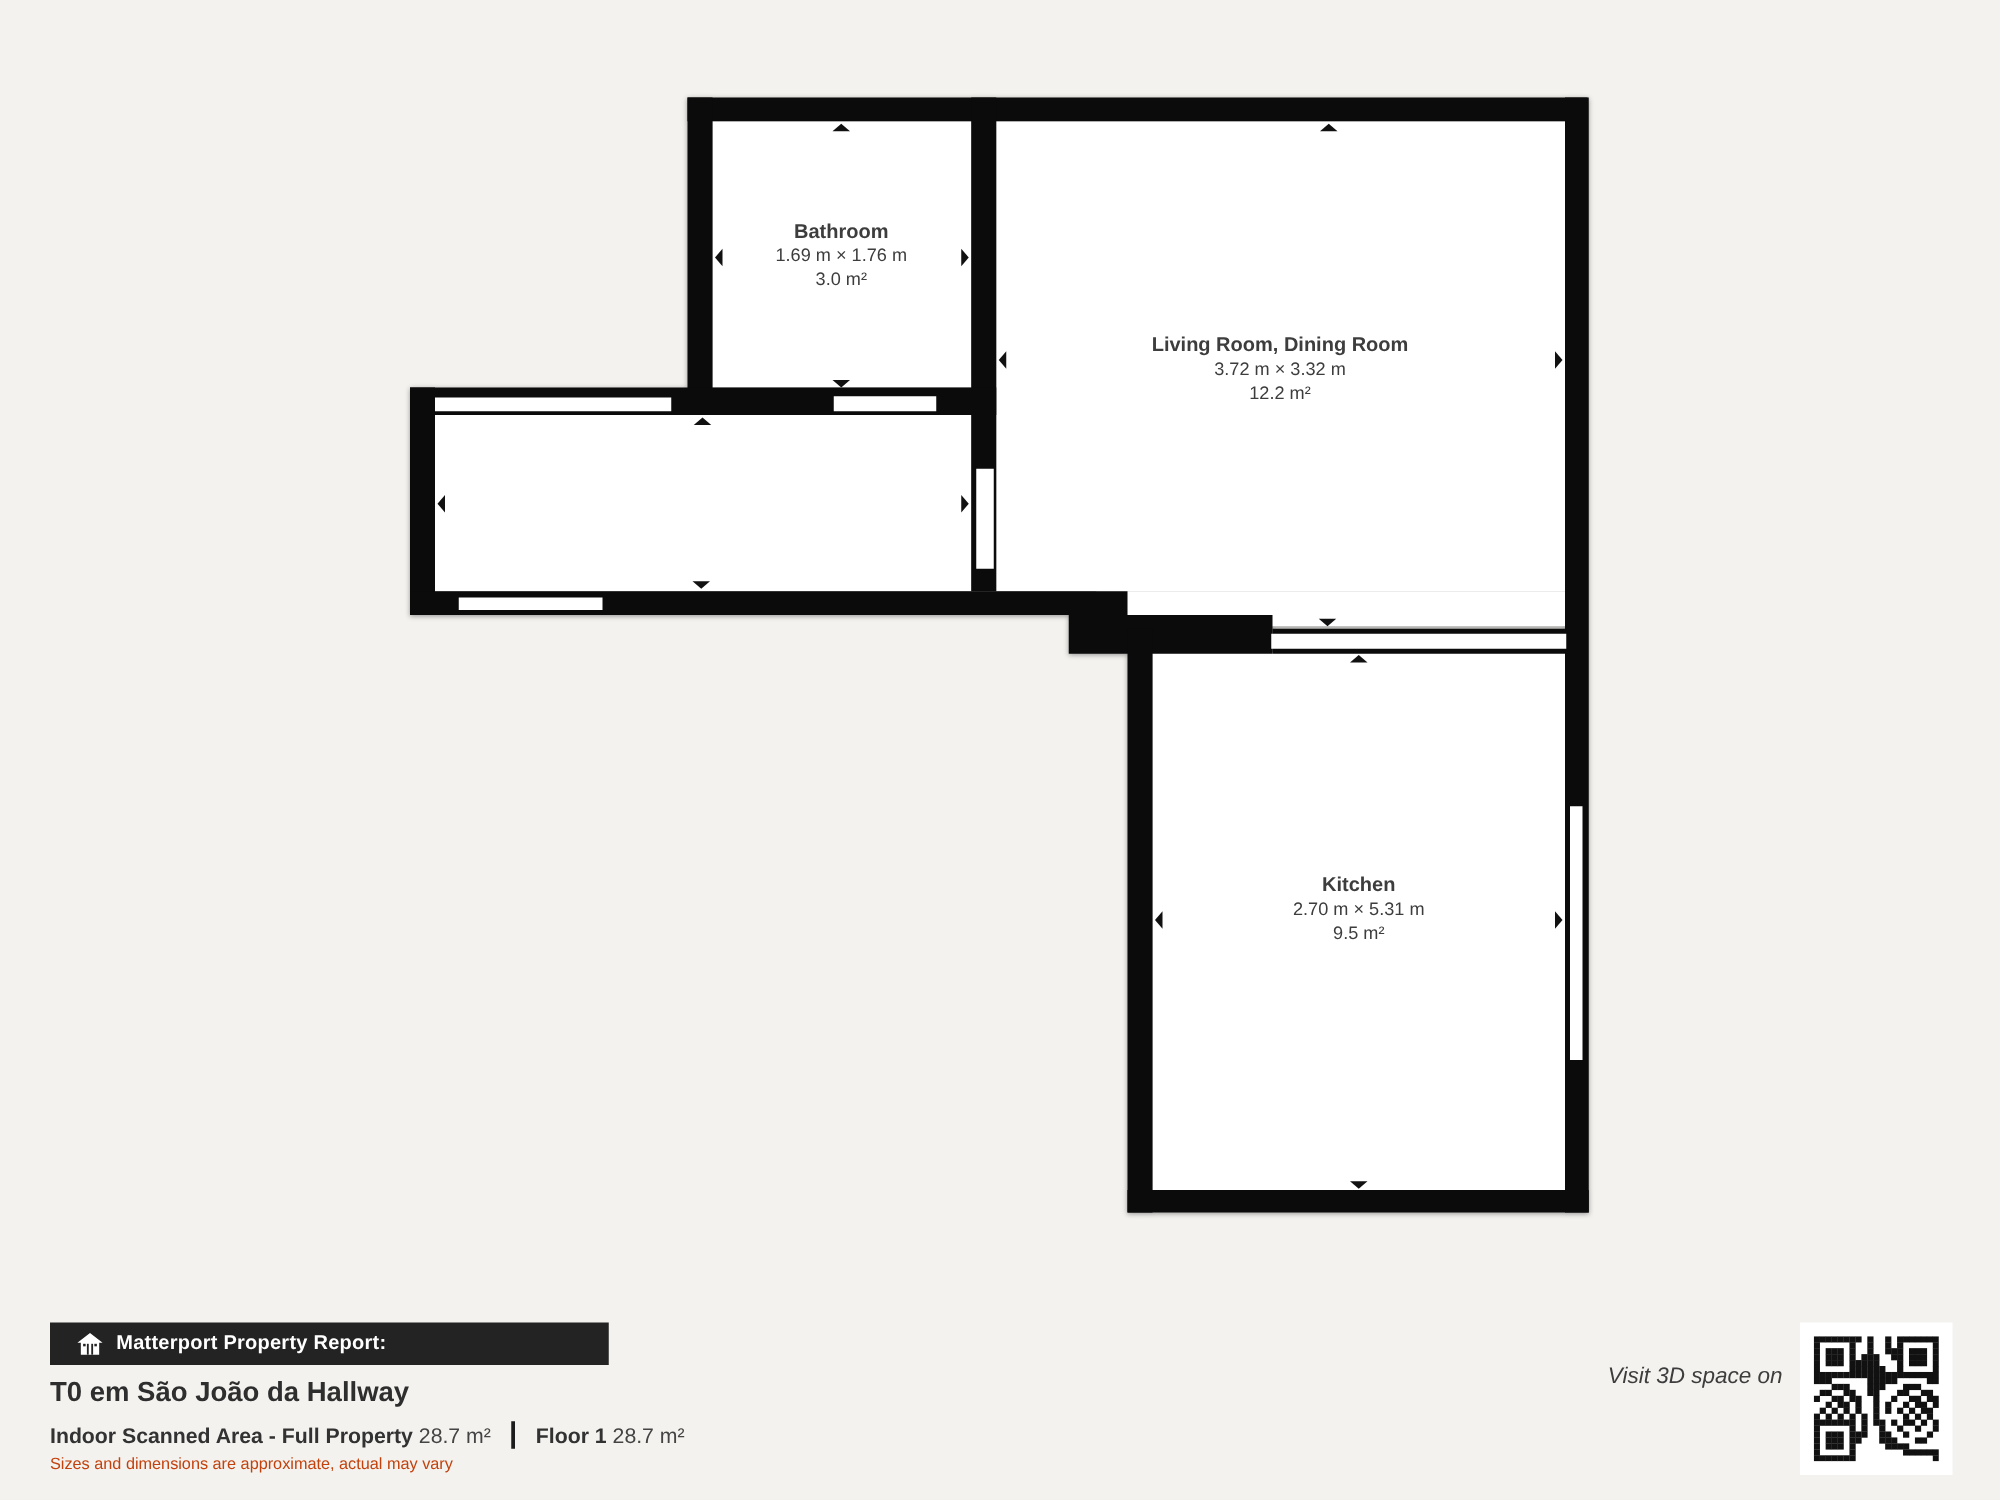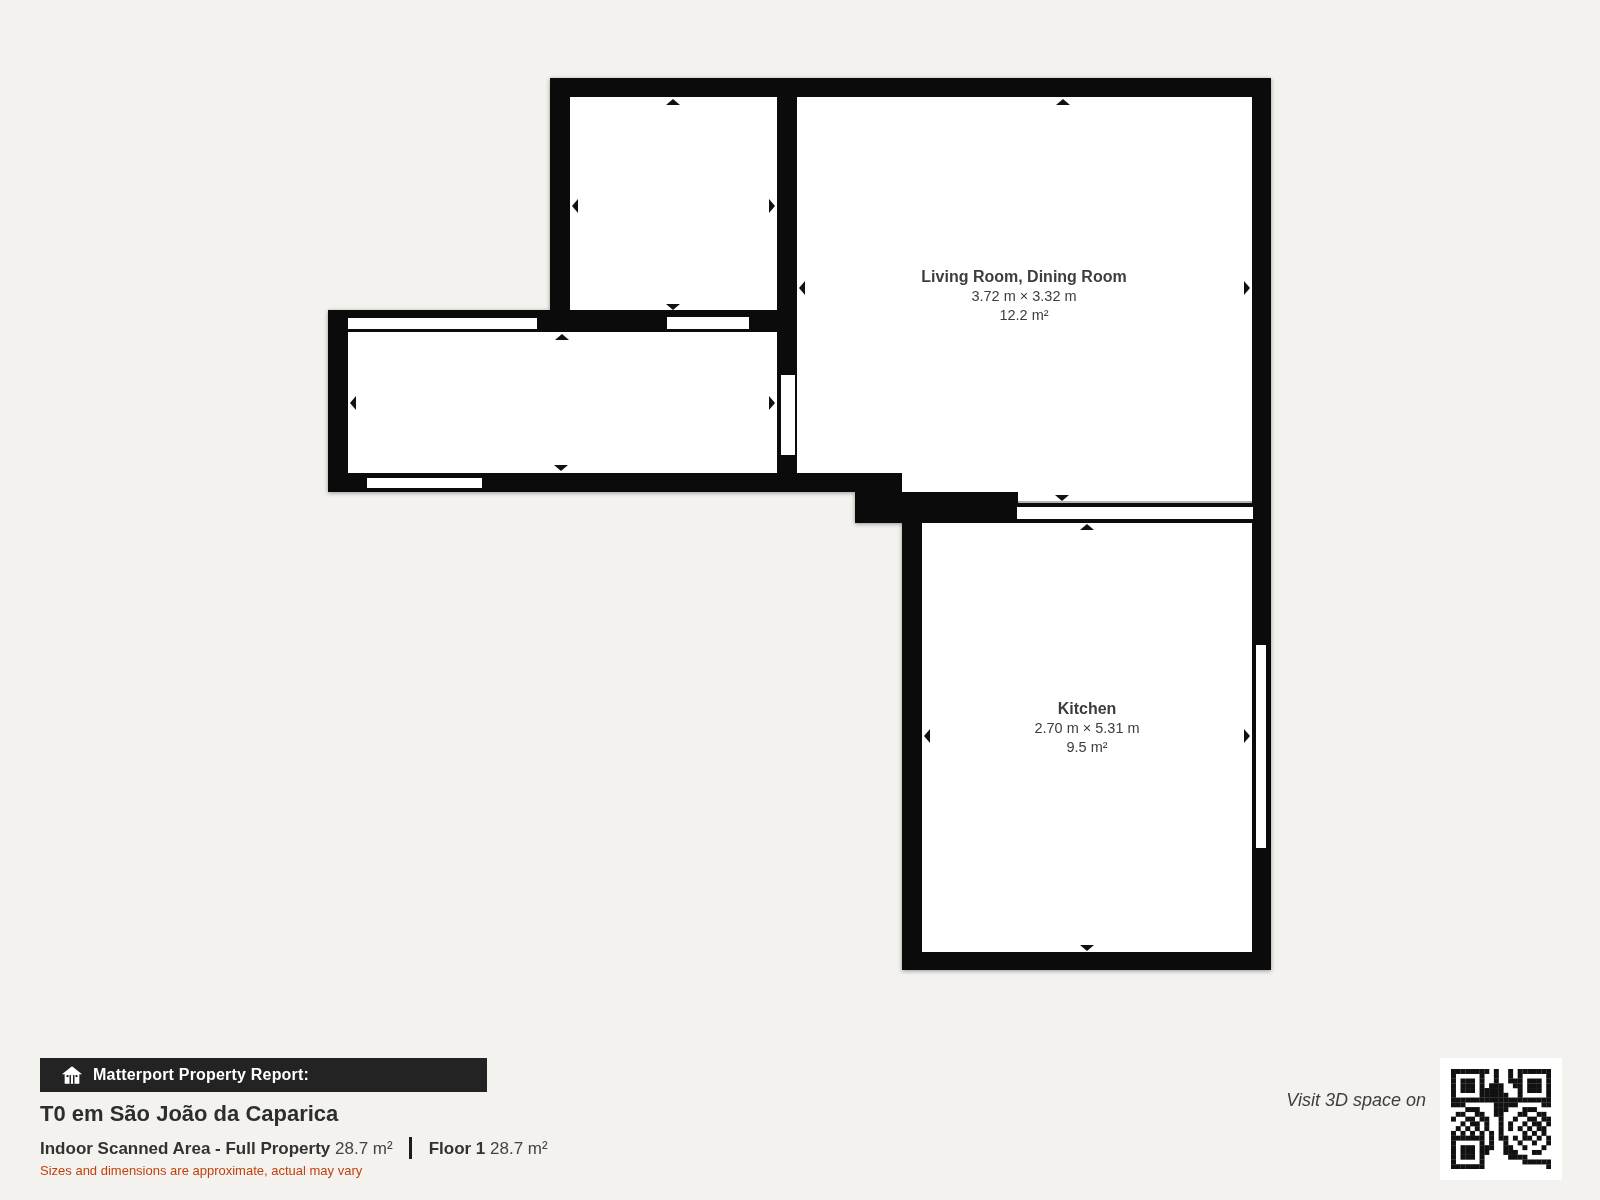--- a/index.html
+++ b/index.html
@@ -89,20 +89,25 @@
   <div class="arr up" style="left:555px;top:334px;"></div>
   <div class="arr down" style="left:554px;top:465px;"></div>
   <div class="arr left" style="left:350px;top:396px;"></div>
   <div class="arr right" style="left:769px;top:396px;"></div>
 
   <div class="arr up" style="left:1080px;top:524px;"></div>
   <div class="arr down" style="left:1080px;top:945px;"></div>
   <div class="arr left" style="left:924px;top:729px;"></div>
   <div class="arr right" style="left:1244px;top:729px;"></div>
 
+  <div class="room-label" style="left:523px;top:175px;">
+    <div class="rname">Bathroom</div>
+    <div class="rdims">1.69 m × 1.76 m</div>
+    <div class="rarea">3.0 m²</div>
+  </div>
   <div class="room-label" style="left:874px;top:266px;text-align:center;">
     <div class="rname">Living Room, Dining Room</div>
     <div class="rdims">3.72 m × 3.32 m</div>
     <div class="rarea">12.2 m²</div>
   </div>
   <div class="room-label" style="left:937px;top:698px;">
     <div class="rname">Kitchen</div>
     <div class="rdims">2.70 m × 5.31 m</div>
     <div class="rarea">9.5 m²</div>
   </div>
@@ -112,21 +117,21 @@
   <svg width="22" height="19" viewBox="0 0 24 20">
     <polygon points="12,0 23,8.5 20,8.5 20,19 4,19 4,8.5 1,8.5" fill="#ffffff"></polygon>
     <rect x="9.3" y="9.5" width="1.6" height="9.5" fill="#232323"></rect>
     <rect x="13.1" y="9.5" width="1.6" height="9.5" fill="#232323"></rect>
     <rect x="6" y="9.5" width="2.2" height="2.2" fill="#232323"></rect>
     <rect x="15.8" y="9.5" width="2.2" height="2.2" fill="#232323"></rect>
   </svg>
   <span class="bar-text">Matterport Property Report:</span>
 </div>
 
-<div id="property-title">T0 em São João da Caparica</div>
+<div id="property-title">T0 em São João da Hallway</div>
 
 <div id="info-line">
   <span class="lbl">Indoor Scanned Area - Full Property</span>
   <span class="val">28.7 m²</span>
   <span class="sep"></span>
   <span class="lbl">Floor 1</span>
   <span class="val">28.7 m²</span>
 </div>
 
 <div id="disclaimer">Sizes and dimensions are approximate, actual may vary</div>

